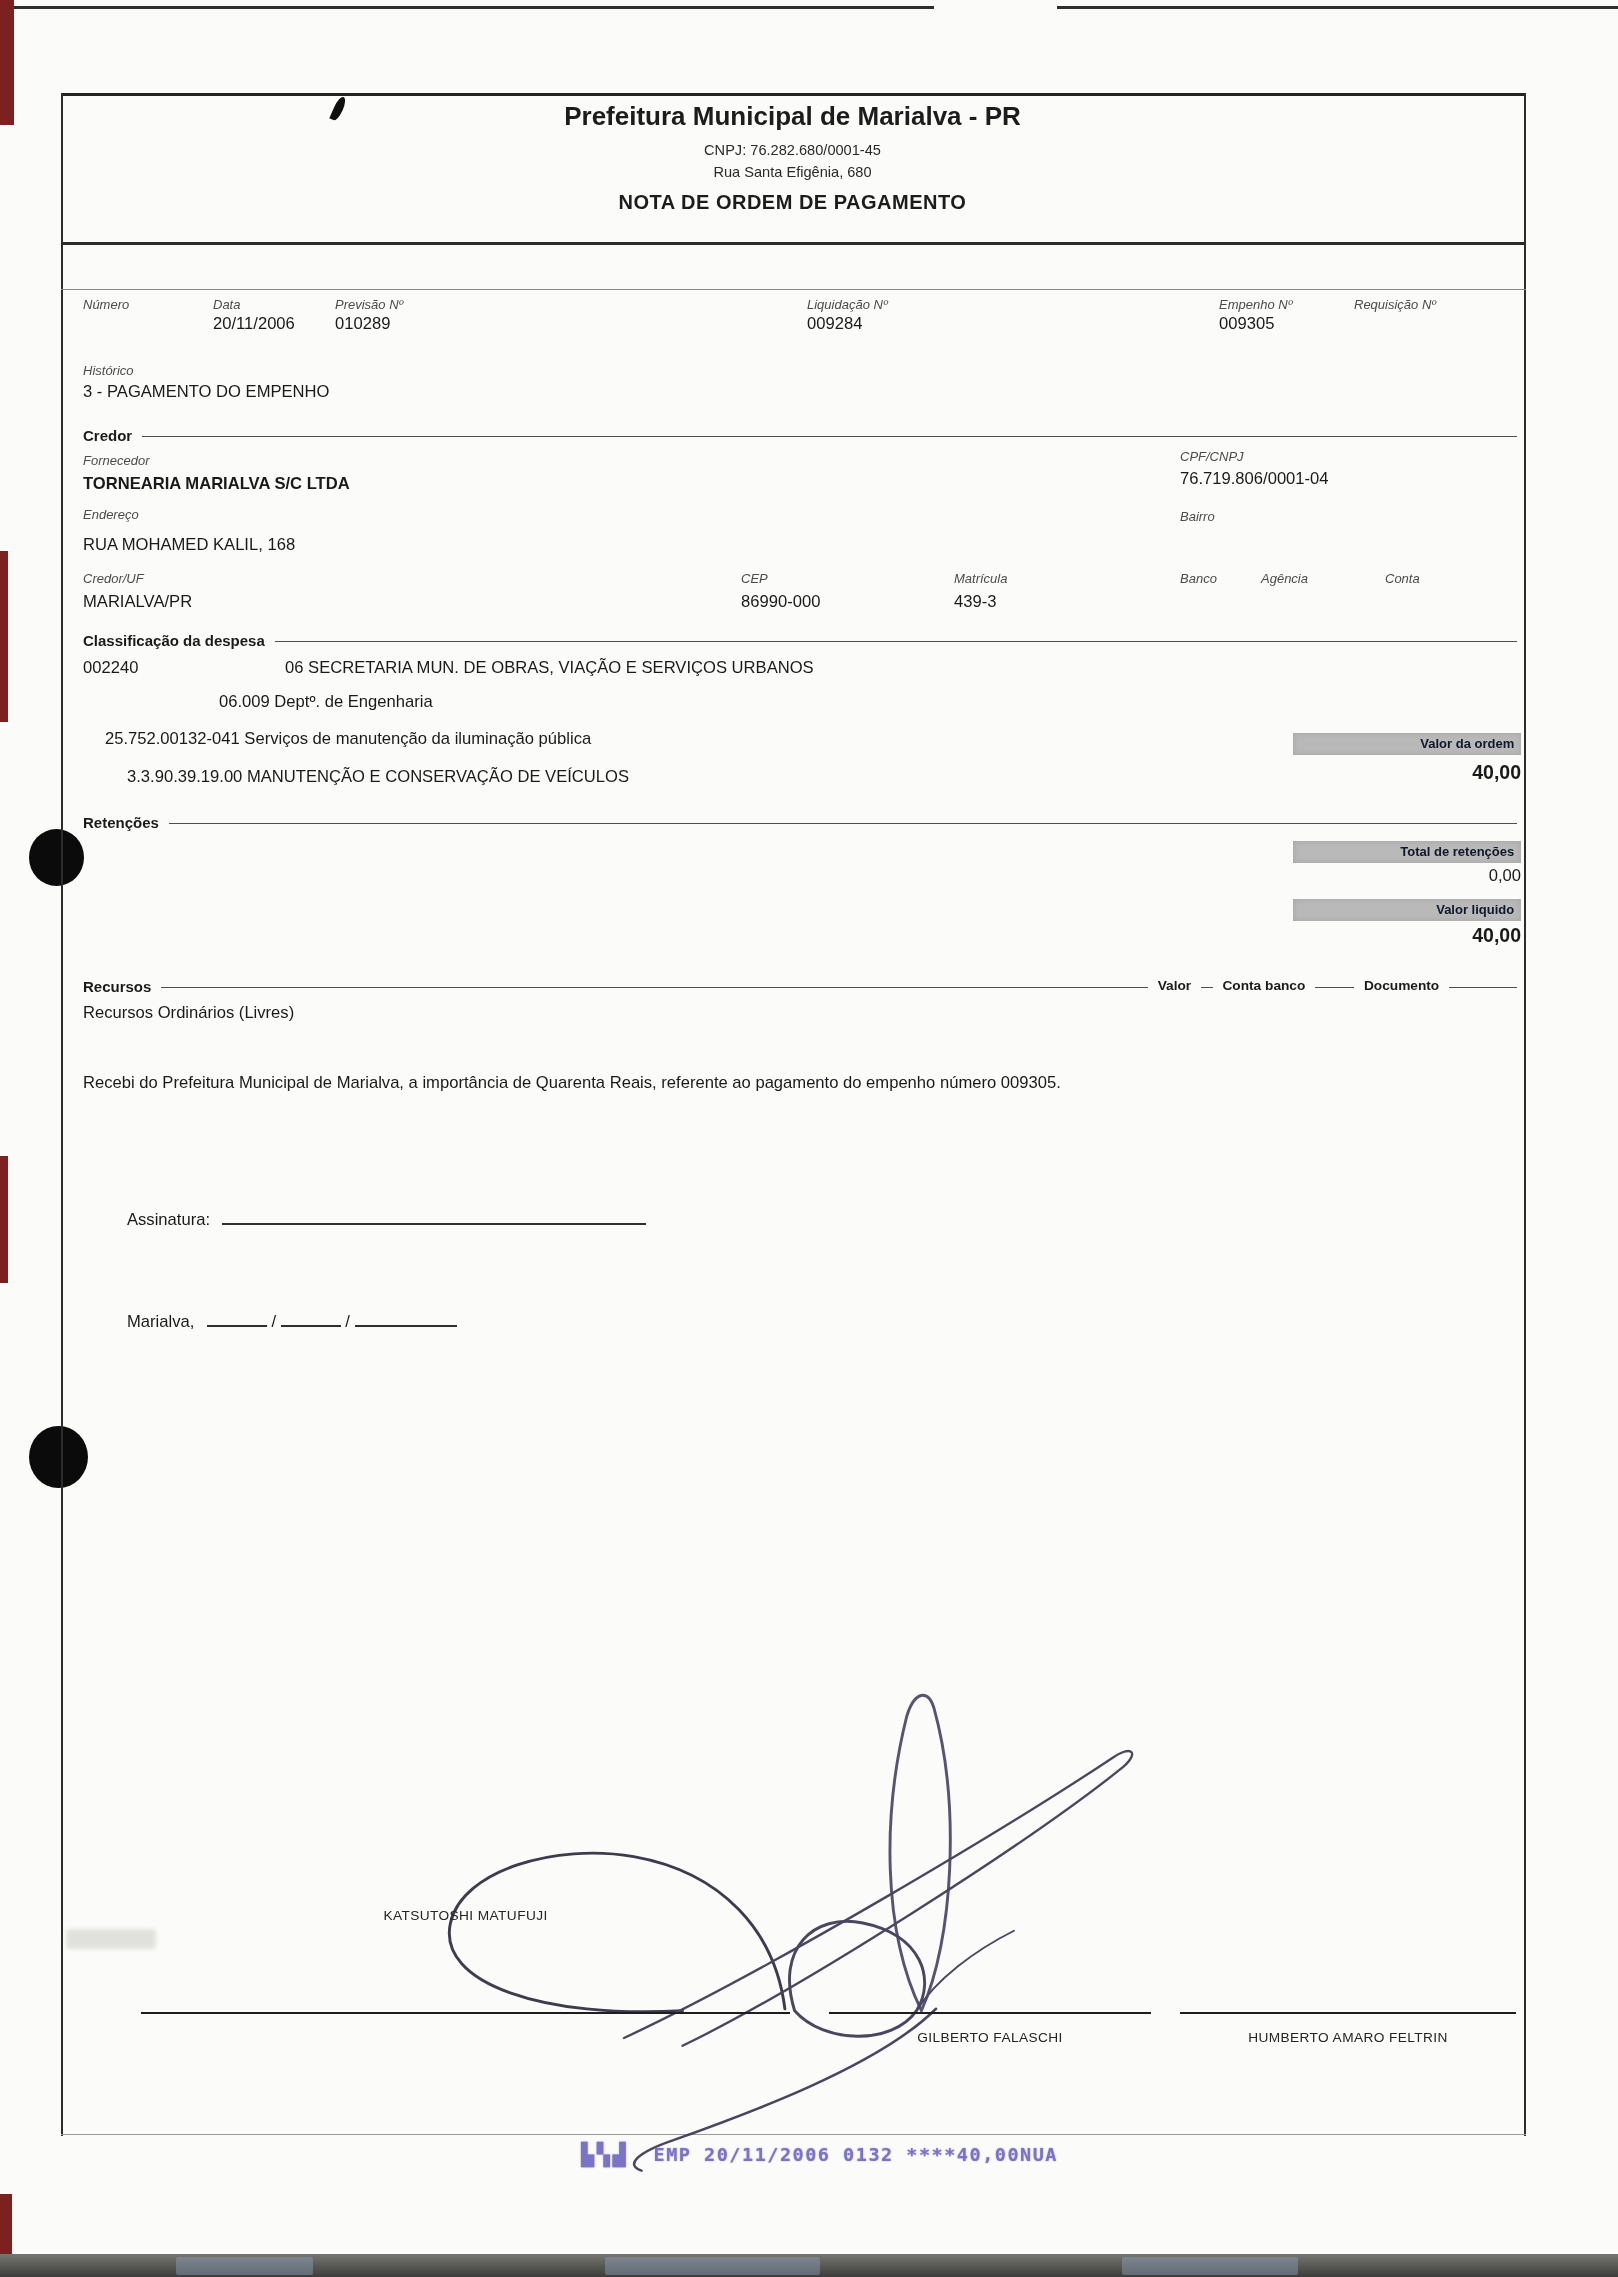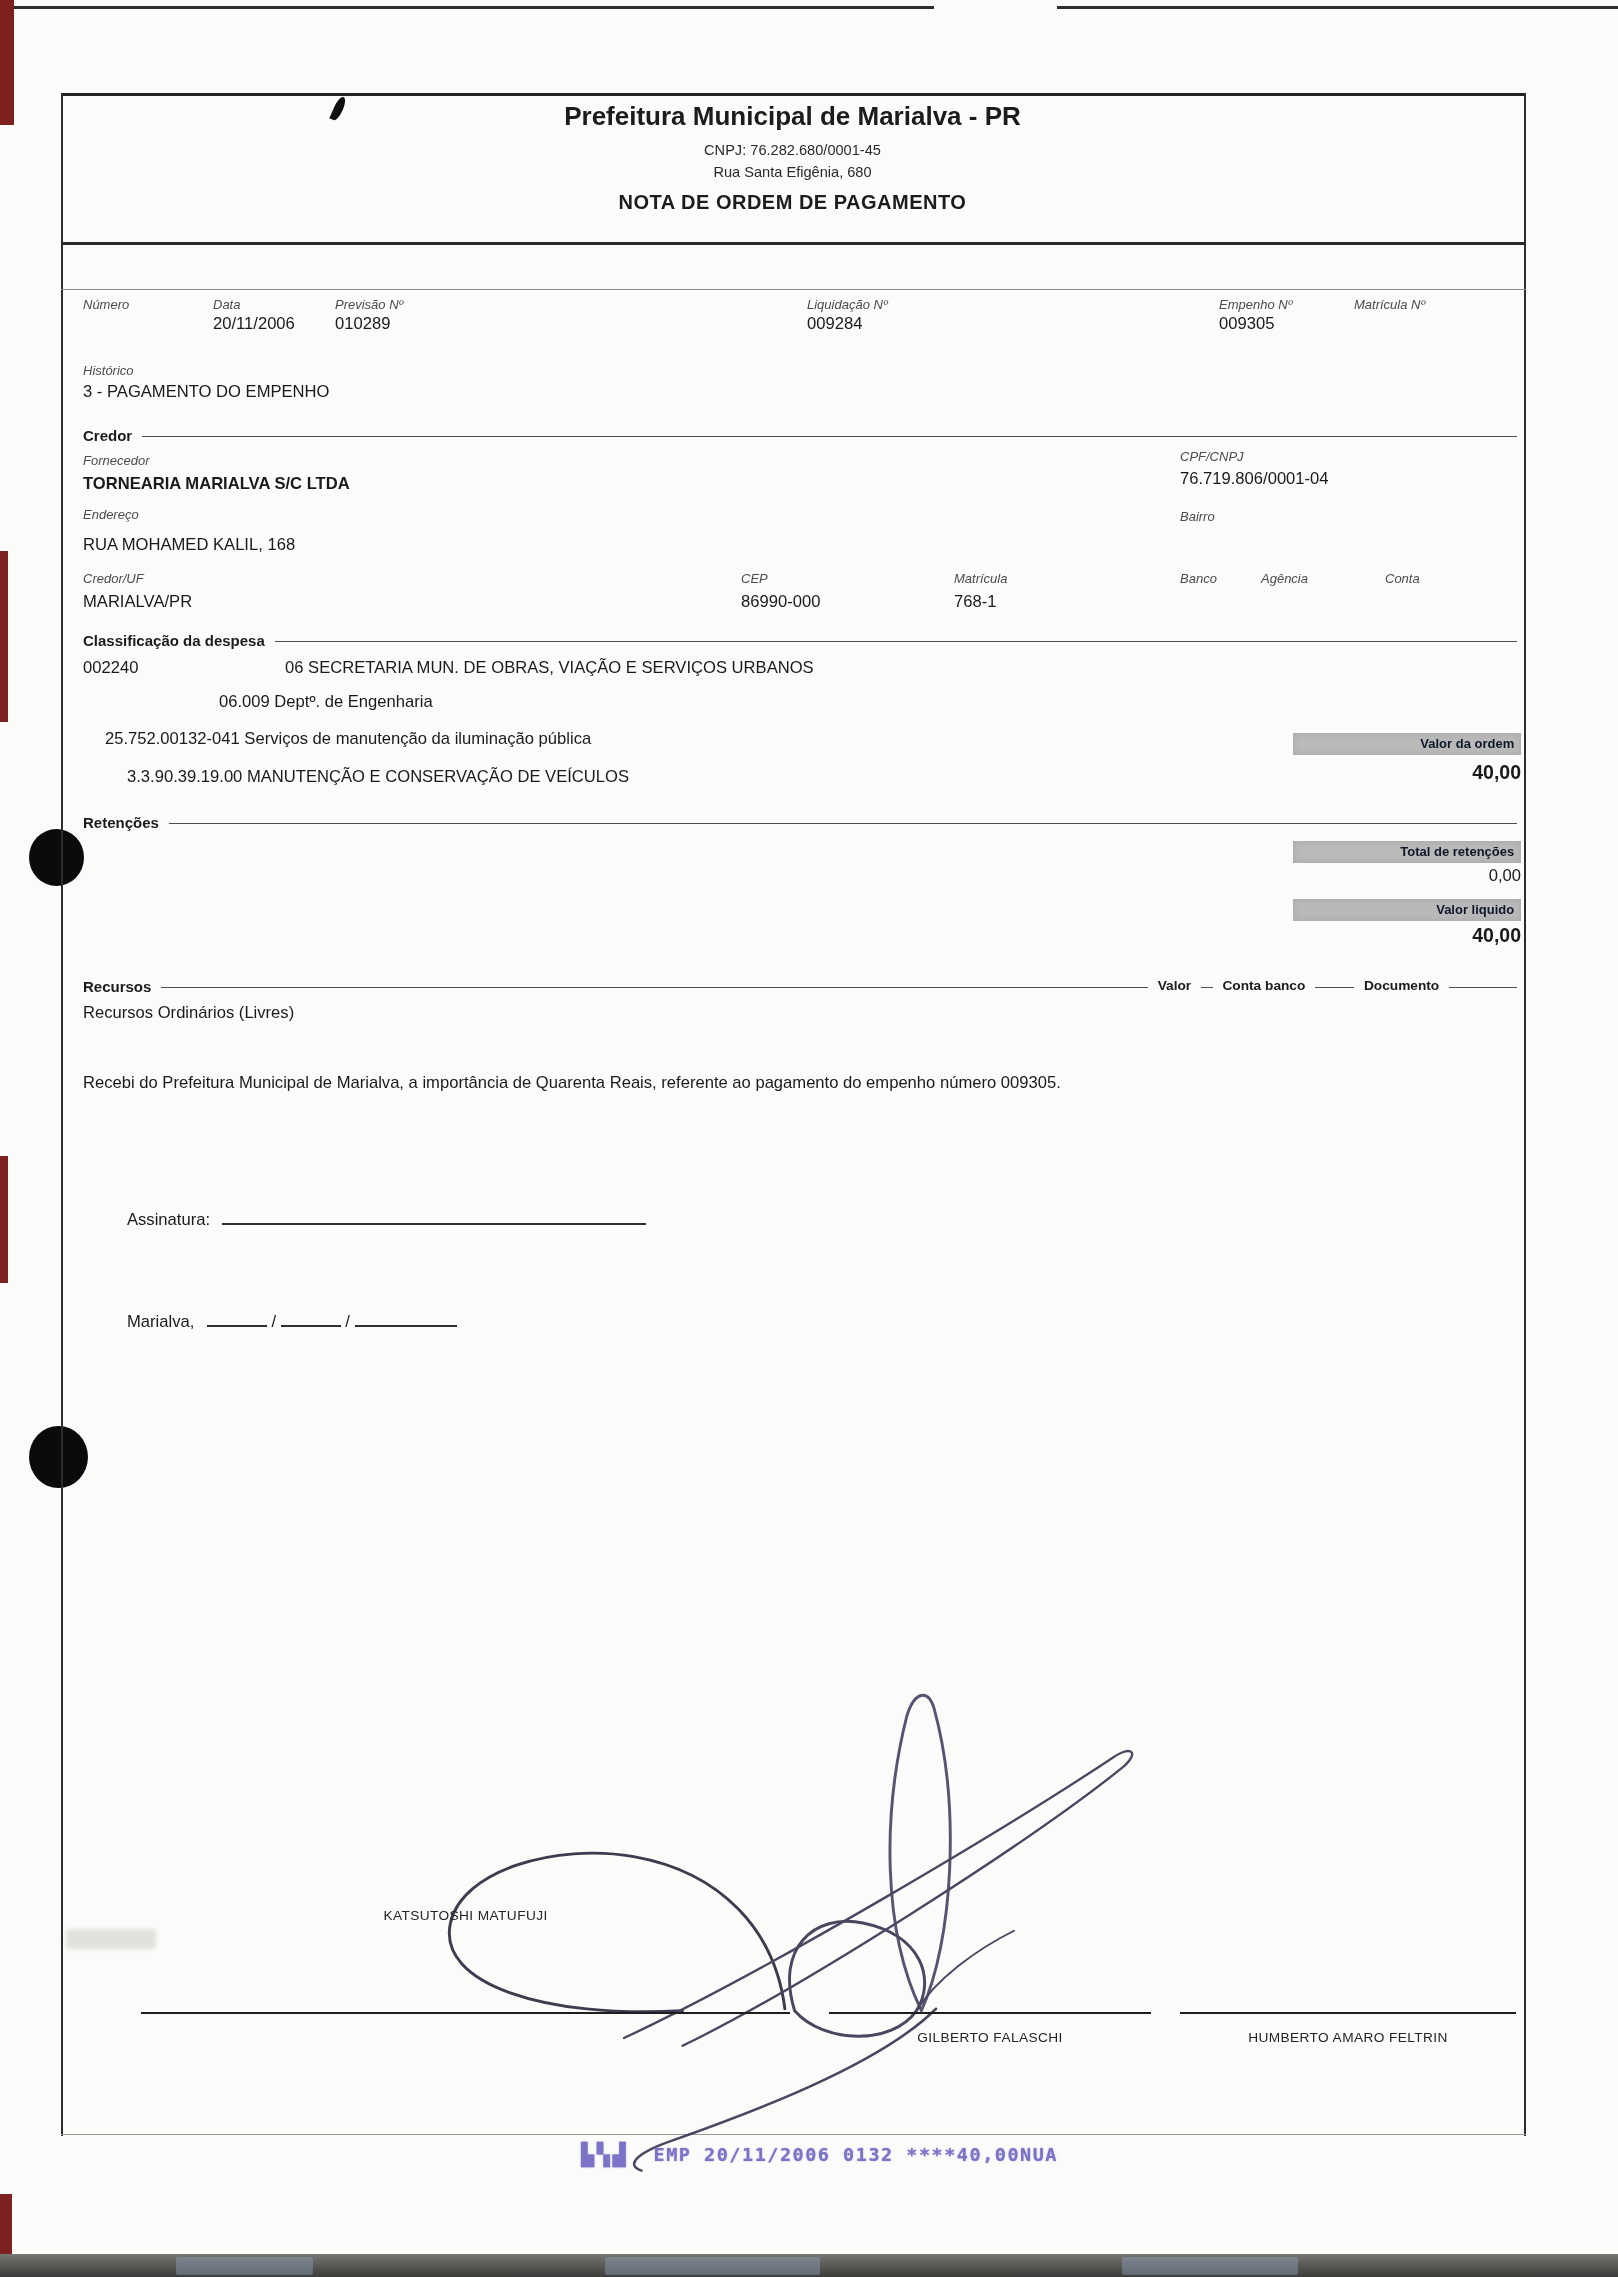--- a/index.html
+++ b/index.html
@@ -81,42 +81,42 @@
 
   <div class="lbl" style="left:83px;top:297px;">Número</div>
   <div class="lbl" style="left:213px;top:297px;">Data</div>
   <div class="val" style="left:213px;top:314px;">20/11/2006</div>
   <div class="lbl" style="left:335px;top:297px;">Previsão Nº</div>
   <div class="val" style="left:335px;top:314px;">010289</div>
   <div class="lbl" style="left:807px;top:297px;">Liquidação Nº</div>
   <div class="val" style="left:807px;top:314px;">009284</div>
   <div class="lbl" style="left:1219px;top:297px;">Empenho Nº</div>
   <div class="val" style="left:1219px;top:314px;">009305</div>
-  <div class="lbl" style="left:1354px;top:297px;">Matrícula Nº</div>
+  <div class="lbl" style="left:1354px;top:297px;">Requisição Nº</div>
 
   <div class="lbl" style="left:83px;top:363px;">Histórico</div>
   <div class="val" style="left:83px;top:382px;">3 - PAGAMENTO DO EMPENHO</div>
 
   <div class="sec" style="left:83px;top:427px;width:1434px;">
     <span>Credor</span>
     <span class="rule"></span>
   </div>
   <div class="lbl" style="left:83px;top:453px;">Fornecedor</div>
   <div class="val b" style="left:83px;top:474px;">TORNEARIA MARIALVA S/C LTDA</div>
   <div class="lbl" style="left:1180px;top:449px;">CPF/CNPJ</div>
   <div class="val" style="left:1180px;top:469px;">76.719.806/0001-04</div>
   <div class="lbl" style="left:83px;top:507px;">Endereço</div>
   <div class="val" style="left:83px;top:535px;">RUA MOHAMED KALIL, 168</div>
   <div class="lbl" style="left:1180px;top:509px;">Bairro</div>
   <div class="lbl" style="left:83px;top:571px;">Credor/UF</div>
   <div class="val" style="left:83px;top:592px;">MARIALVA/PR</div>
   <div class="lbl" style="left:741px;top:571px;">CEP</div>
   <div class="val" style="left:741px;top:592px;">86990-000</div>
   <div class="lbl" style="left:954px;top:571px;">Matrícula</div>
-  <div class="val" style="left:954px;top:592px;">768-1</div>
+  <div class="val" style="left:954px;top:592px;">439-3</div>
   <div class="lbl" style="left:1180px;top:571px;">Banco</div>
   <div class="lbl" style="left:1261px;top:571px;">Agência</div>
   <div class="lbl" style="left:1385px;top:571px;">Conta</div>
 
   <div class="sec" style="left:83px;top:632px;width:1434px;">
     <span>Classificação da despesa</span>
     <span class="rule"></span>
   </div>
   <div class="val" style="left:83px;top:658px;">002240</div>
   <div class="val" style="left:285px;top:658px;">06 SECRETARIA MUN. DE OBRAS, VIAÇÃO E SERVIÇOS URBANOS</div>

